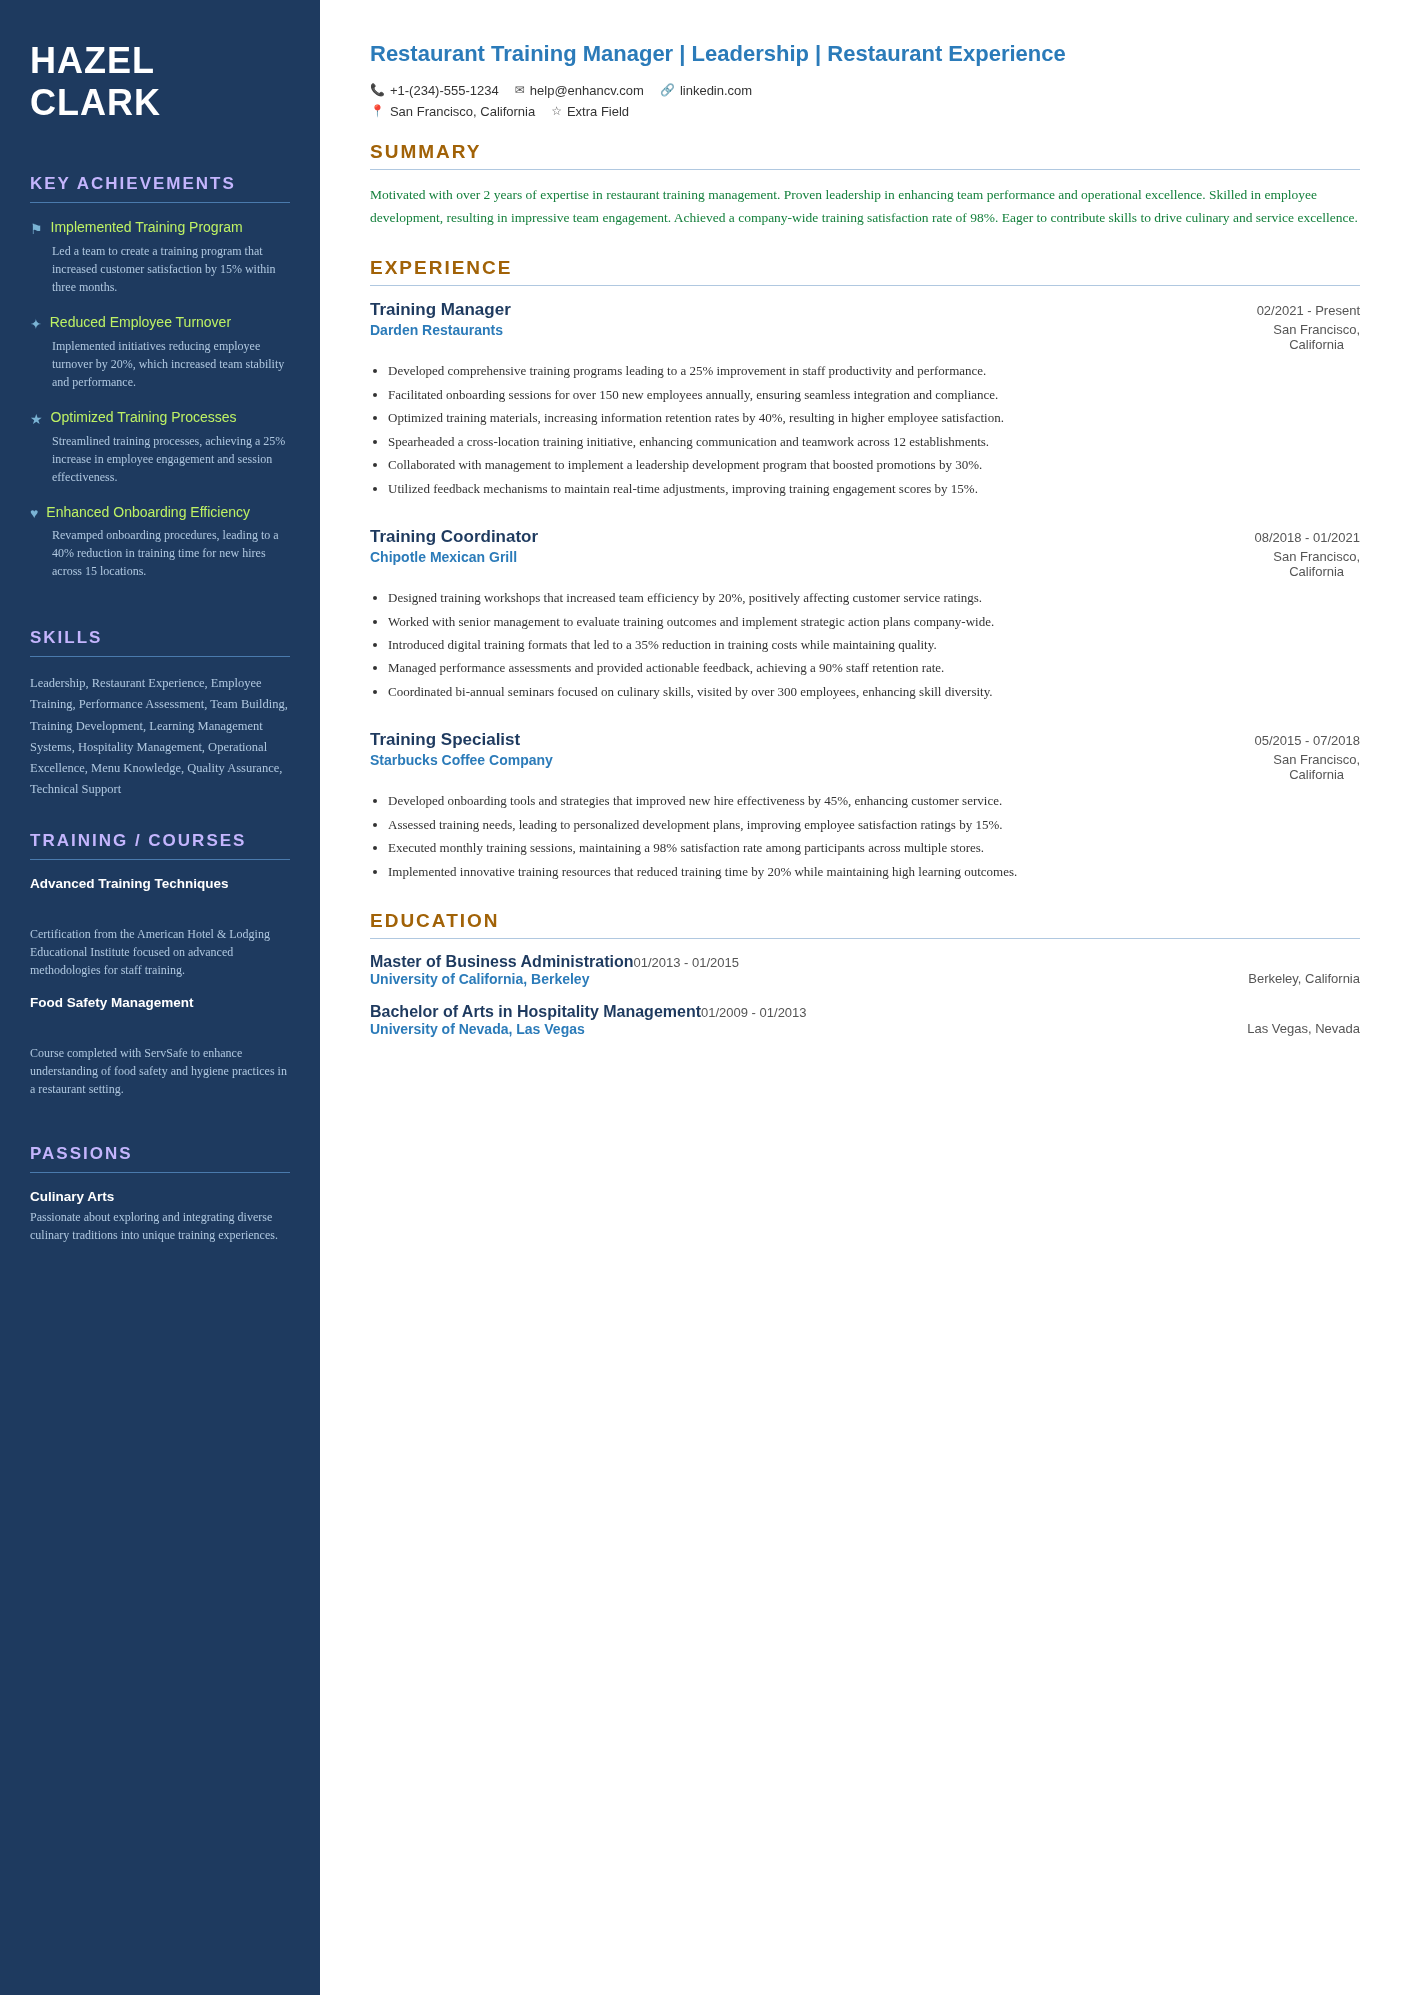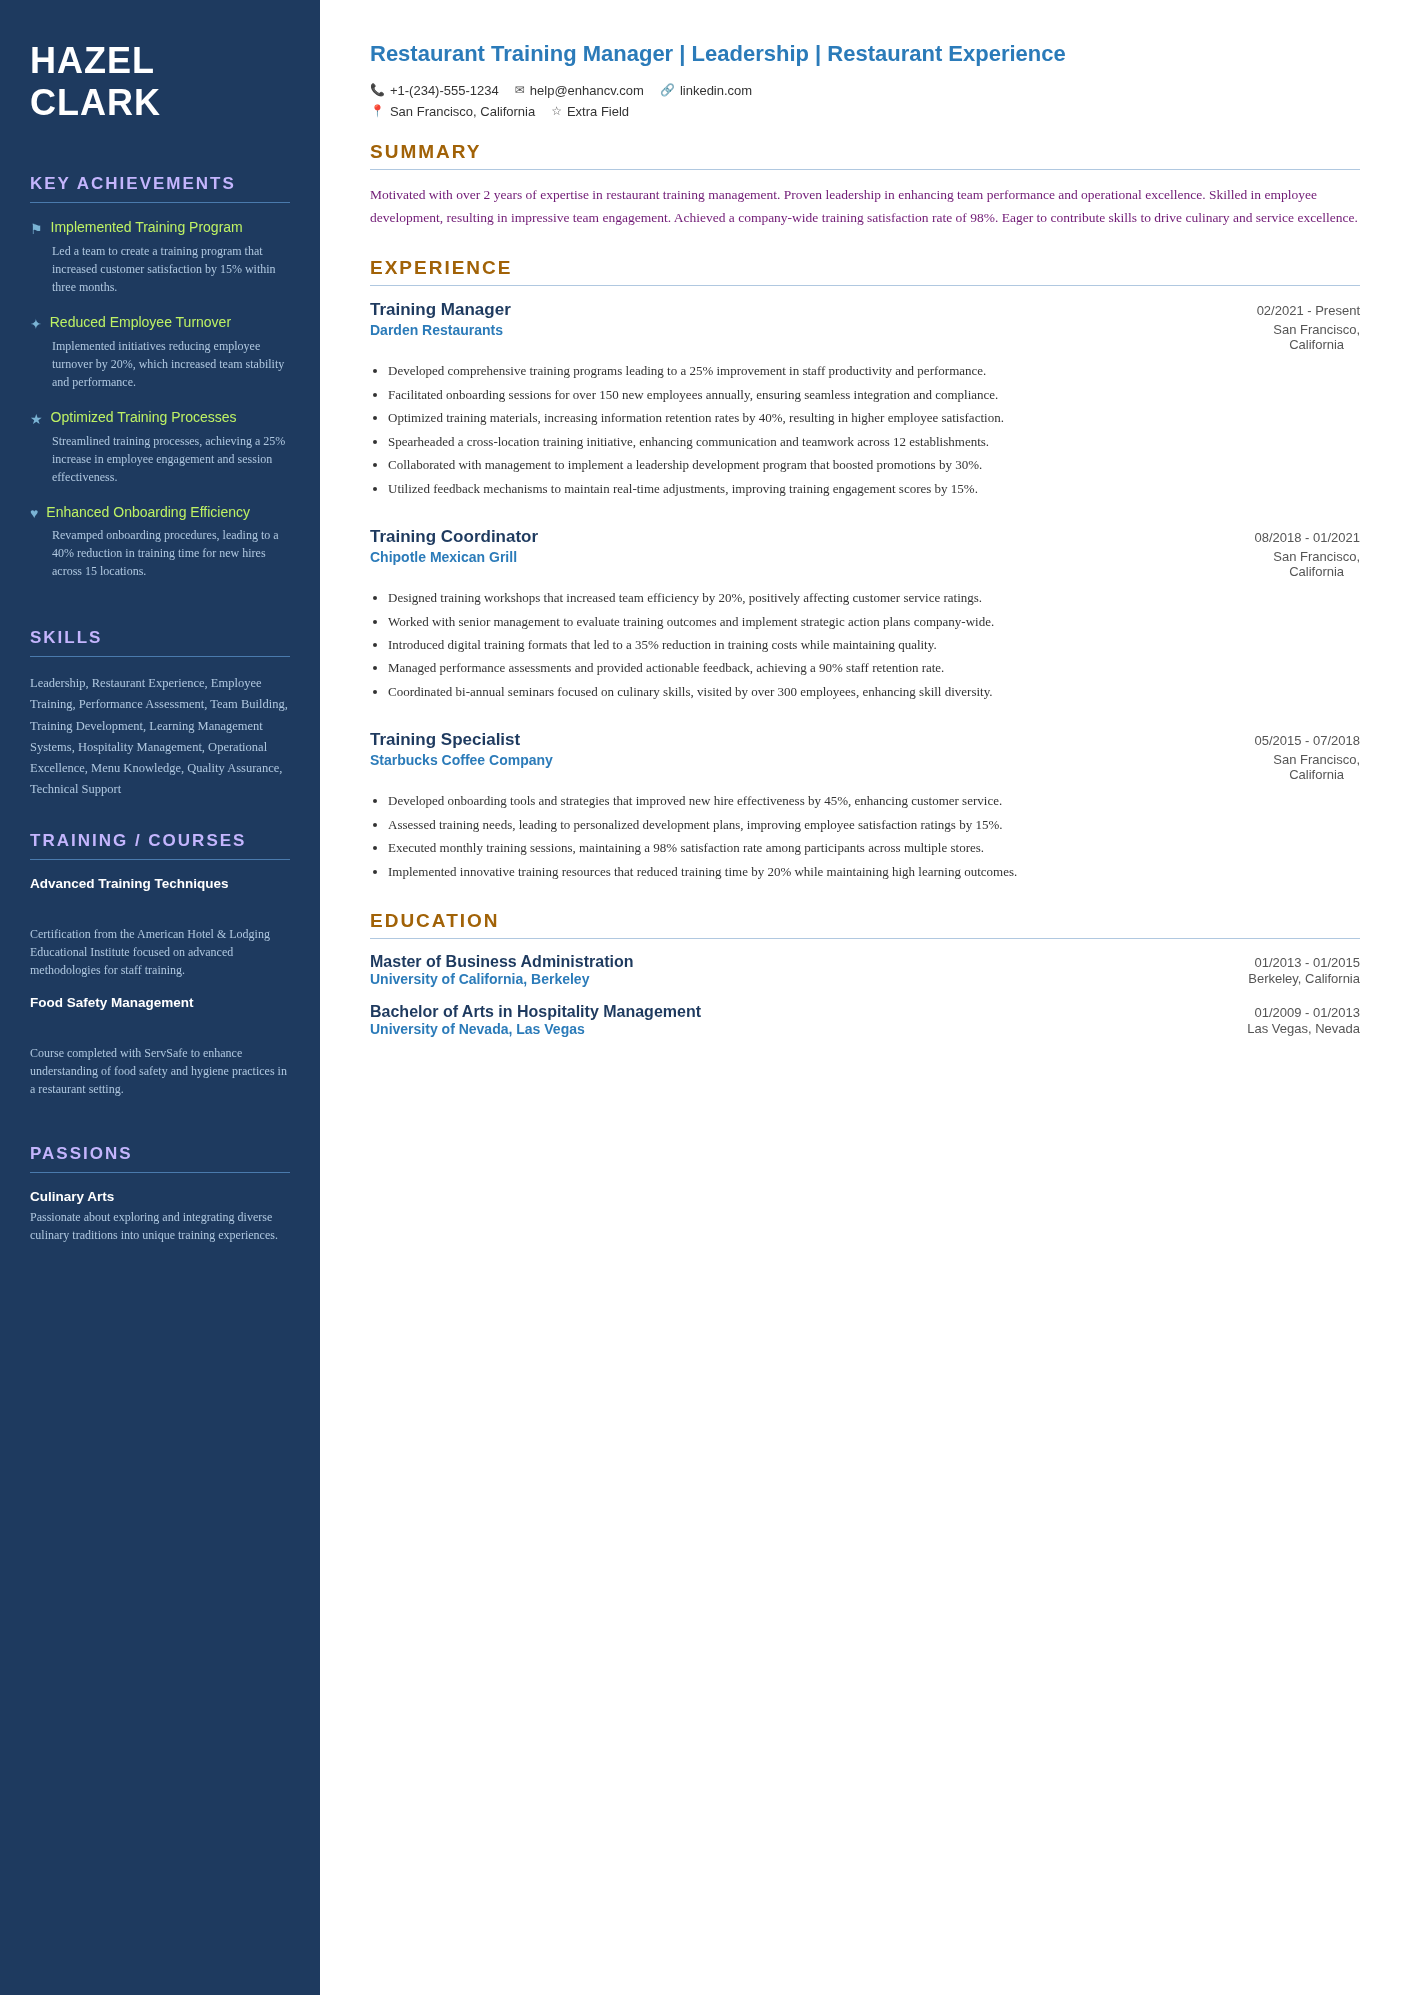--- a/index.html
+++ b/index.html
@@ -152,21 +152,21 @@
       margin-bottom: 6px;
       font-family: Liberation Sans, sans-serif;
     }
     .main-divider {
       border: none;
       border-top: 1.5px solid #b0c8e0;
       margin-bottom: 14px;
     }
     .summary-text {
       font-size: 13.5px;
-      color: #701a75;
+      color: #15803d;
       line-height: 1.7;
       margin-bottom: 28px;
     }
     .experience-section {
       margin-bottom: 28px;
     }
     .job-header {
       display: flex;
       justify-content: space-between;
       align-items: baseline;
@@ -210,21 +210,21 @@
       font-size: 13px;
       color: #333;
       line-height: 1.65;
       margin-bottom: 2px;
     }
     .edu-section {
       margin-bottom: 16px;
     }
     .edu-header {
       display: flex;
-      justify-content: space-between;
+      justify-content: flex-start;
       align-items: baseline;
     }
     .edu-degree {
       font-size: 16px;
       font-weight: bold;
       color: #1e3a5f;
       font-family: Arial, sans-serif;
     }
     .edu-dates {
       font-size: 13px;

